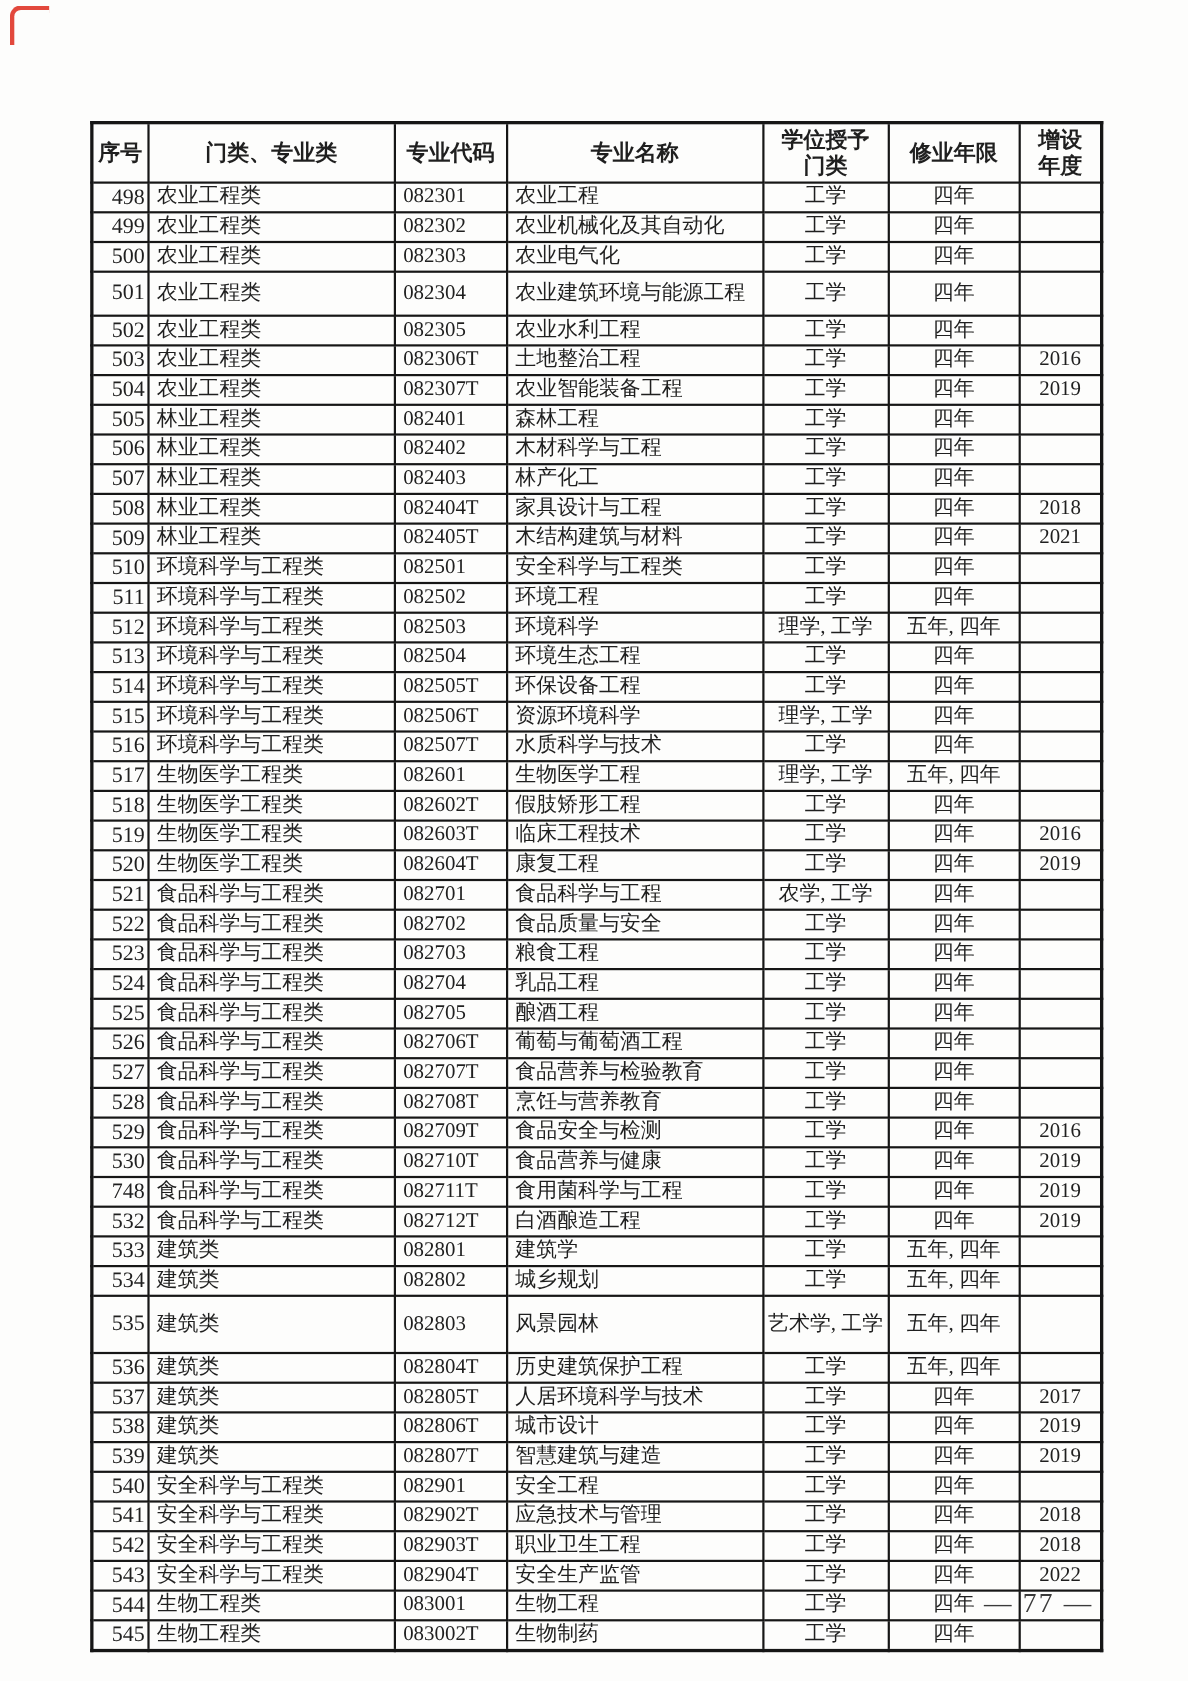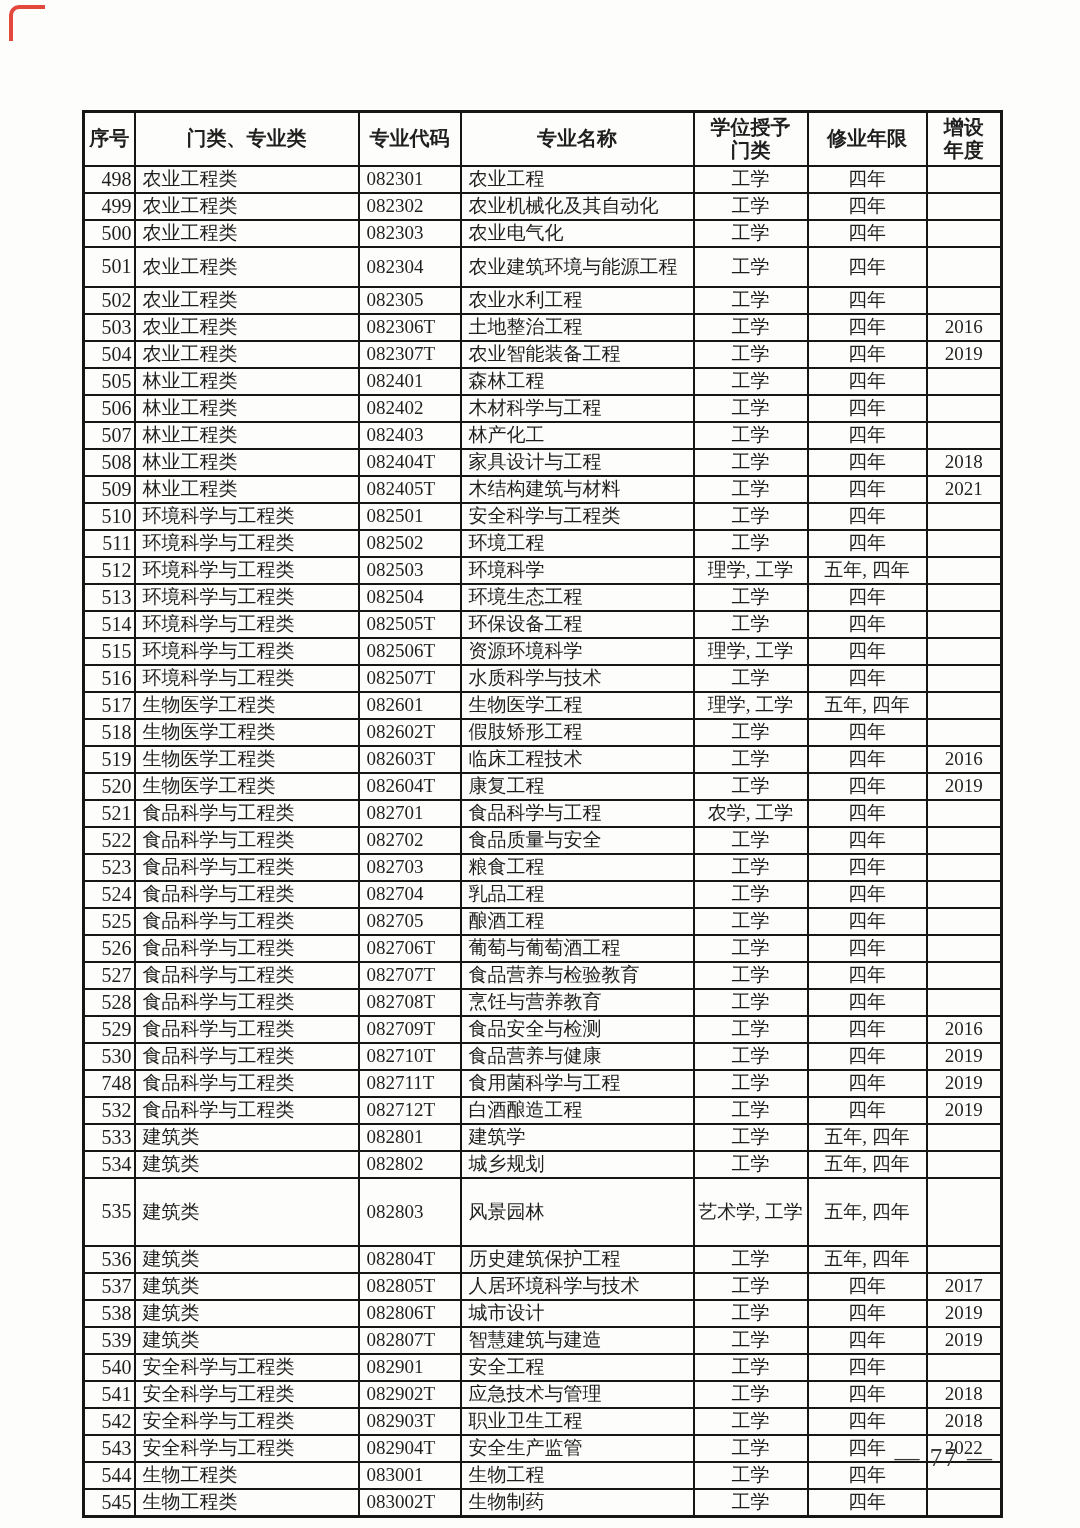--- a/index.html
+++ b/index.html
@@ -37,21 +37,21 @@
   table.majors{border:3px solid var(--border);}
   thead tr{height:54px;}
   thead th{
     font-family:"DejaVu Sans","Liberation Sans",sans-serif;
     font-weight:700;font-size:20px;line-height:1.15;
     text-align:center;color:var(--ink);
     border-bottom-width:3px;
   }
   tbody tr{height:25px;}
   tbody tr[data-no="501"]{height:40px;}
-  tbody tr[data-no="535"]{height:68px;}
+  tbody tr[data-no="535"]{height:52px;}
   tbody td{
     font-size:19px;line-height:1.15;
     padding:1px 2px;
     color:var(--ink);
   }
   td.c-no{text-align:right;font-size:20px;}
   td.c-category,td.c-code,td.c-name{text-align:left;padding-left:7px;}
   td.c-degree,td.c-years,td.c-added{text-align:center;}
   .pageno{
     position:absolute;top:1444px;right:86px;

